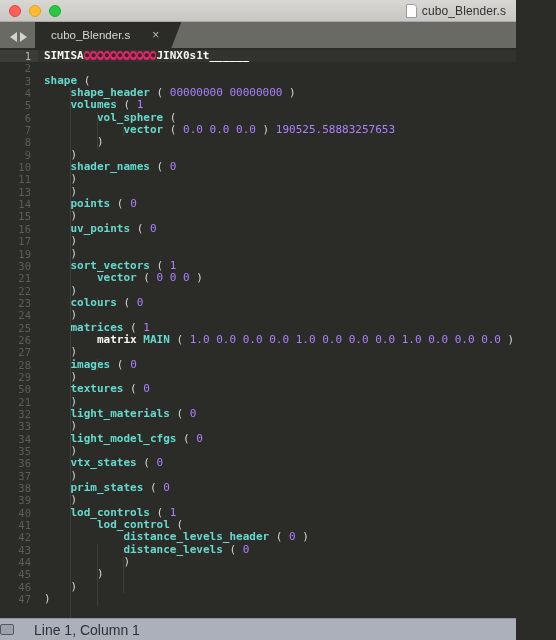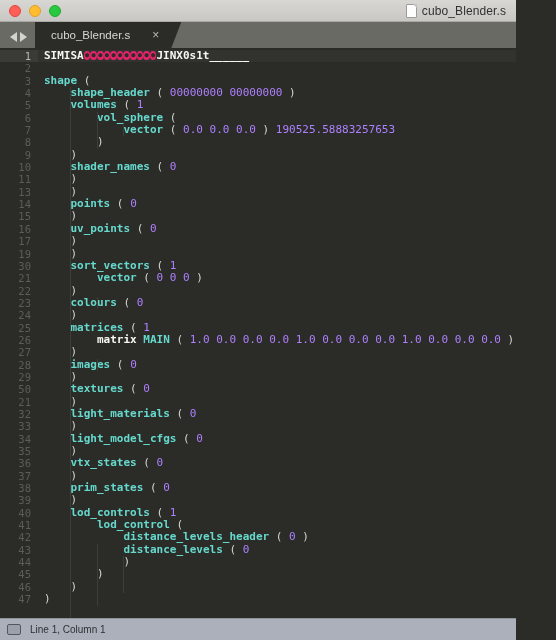--- a/index.html
+++ b/index.html
@@ -106,22 +106,22 @@
     display: inline-block; background: #e6246b; color: #2b2b28;
     border-radius: 50%; width: 6.62px; height: 9px; margin: 0; padding: 0;
     font-size: 7px; line-height: 9px; text-align: center;
     vertical-align: -1px; overflow: hidden;
   }
 
   
   .statusbar {
     flex: 0 0 22px; height: 22px; background: #abb0ba;
     border-top: 1px solid #8d929b;
-    display: flex; align-items: center; gap: 9px; padding-left: 7px;
-    font-family: "Liberation Sans", sans-serif; font-size: 10px; color: #2e3136;
+    display: flex; align-items: center; gap: 20px; 
+    font-family: "Liberation Sans", sans-serif; font-size: 14px; color: #2e3136;
   }
   .status-icon {
     width: 14px; height: 11px; border: 1.5px solid #54585e;
     border-radius: 2px; background: #9ba0aa;
   }
 </style>
 </head>
 <body>
 
 <div class="window">

